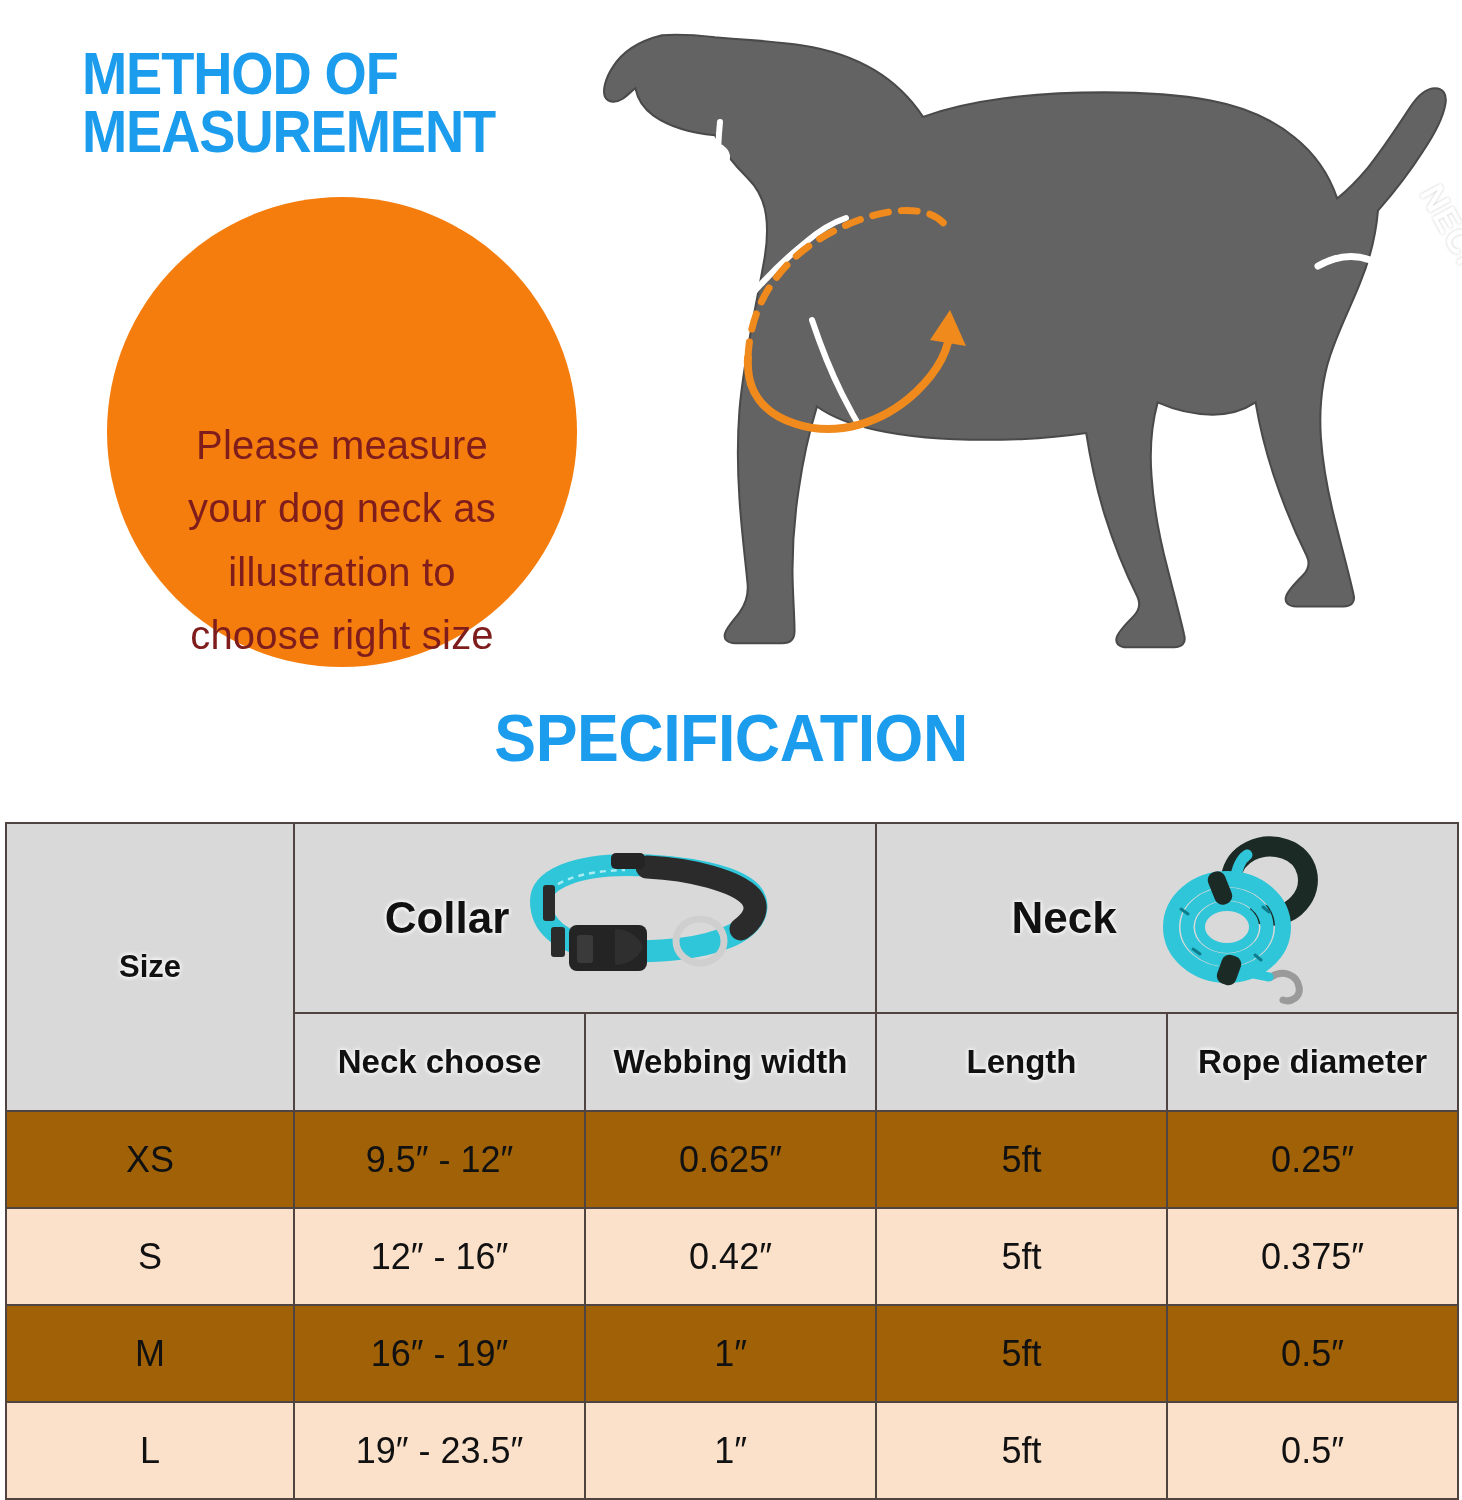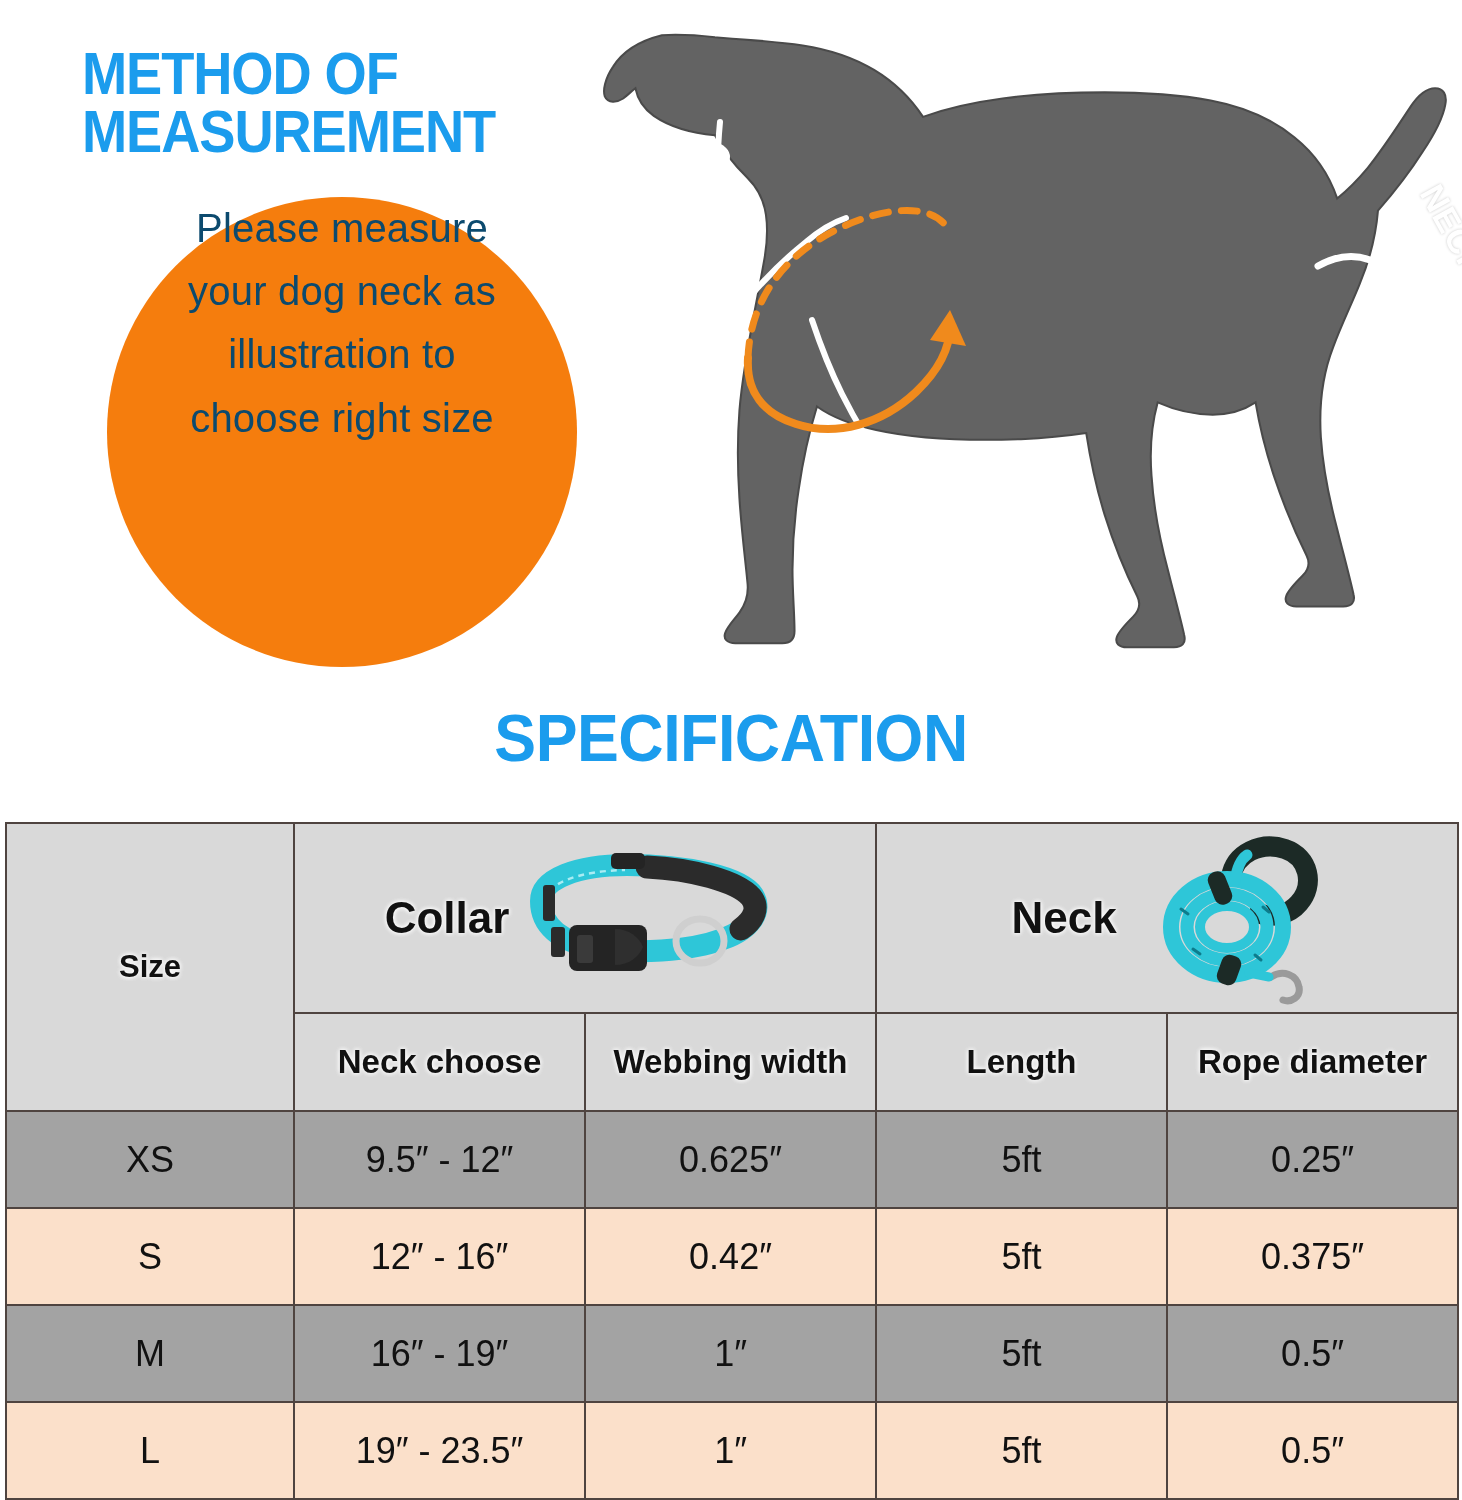--- a/index.html
+++ b/index.html
@@ -37,23 +37,23 @@
   .method-title .ln { display: block; white-space: nowrap; }
 
   .note-circle {
     position: absolute;
     left: 107px;
     top: 197px;
     width: 470px;
     height: 470px;
     border-radius: 50%;
     background: #f57d0d;
-    color: #0c4a6e;
+    color: #7f1d1d;
     display: flex;
-    align-items: flex-start;
+    align-items: flex-end;
     justify-content: center;
     text-align: center;
     padding: 0 58px;
   }
   .note-circle .note-text {
     font-size: 40px;
     line-height: 1.58;
     font-weight: normal;
     letter-spacing: 0.2px;
   }
@@ -126,21 +126,21 @@
   }
   .group-head-inner {
     display: flex;
     align-items: center;
     justify-content: center;
     height: 100%;
     gap: 6px;
   }
   .group-label { flex: 0 0 auto; }
   .sub-head { font-size: 33px; height: 98px; }
-  .data-cell { font-size: 36px; height: 97px; background: #a3a3a3; }
+  .data-cell { font-size: 36px; height: 97px; background: #a16207; }
   .row-alt .data-cell { background: #fbe0ca; }
 
   
   .collar-img { width: 270px; height: 150px; }
   .leash-img  { width: 200px; height: 175px; }
   .collar-img svg, .leash-img svg { display: block; width: 100%; height: 100%; }
 </style>
 </head>
 <body>
 

